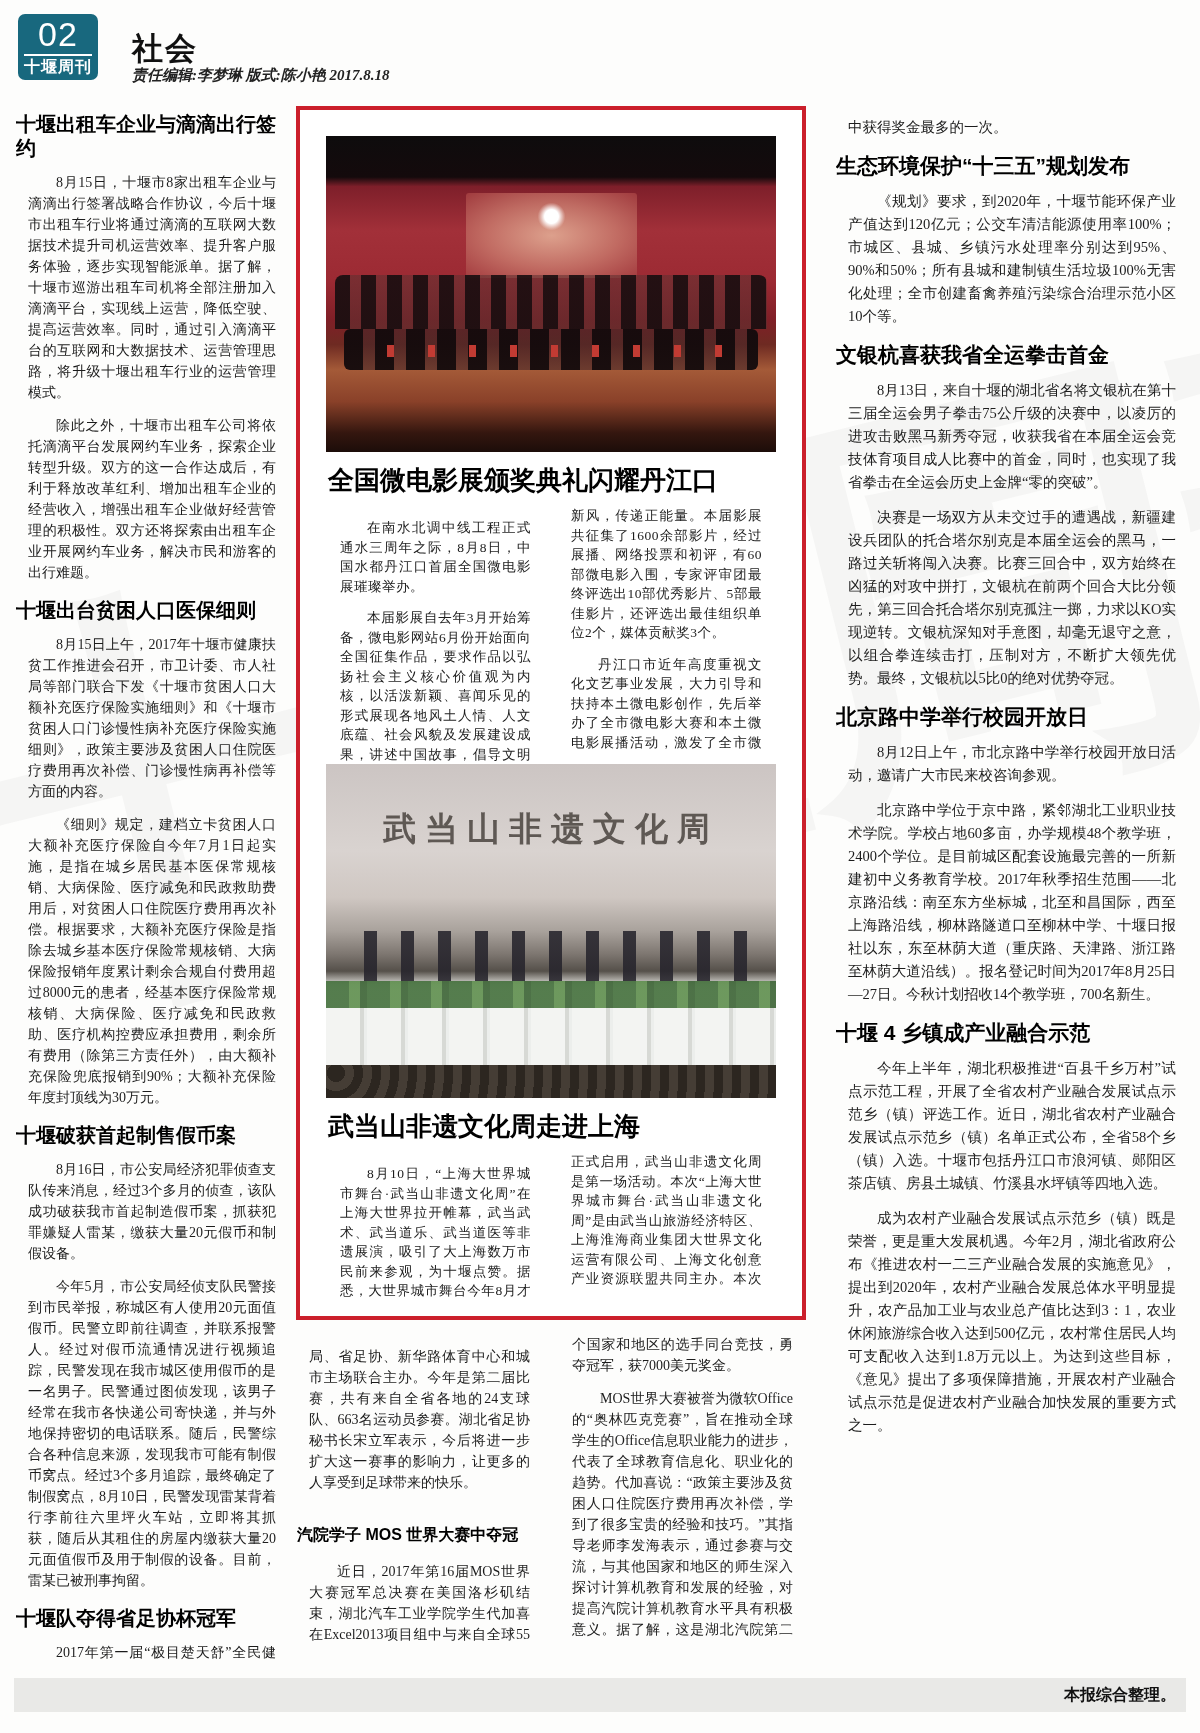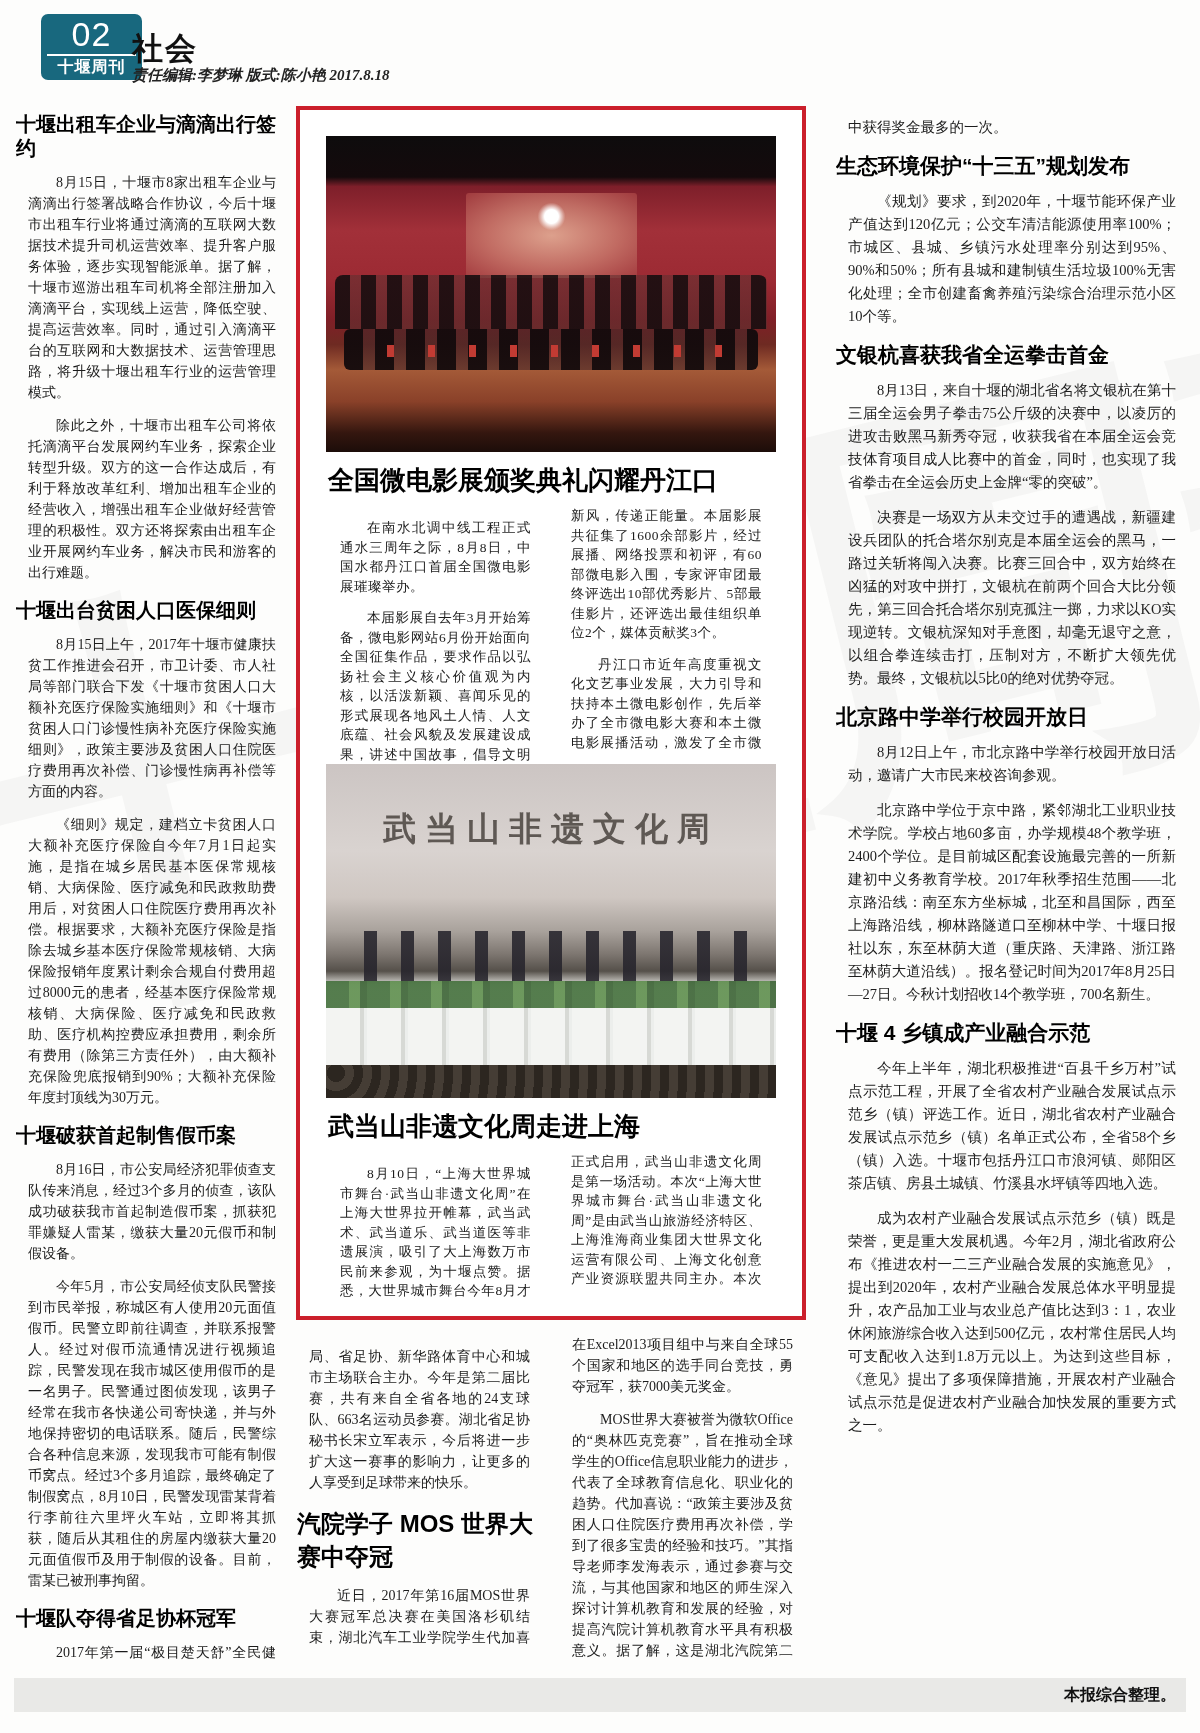--- a/index.html
+++ b/index.html
@@ -4,23 +4,23 @@
 <style>
   html,body{margin:0;padding:0;background:#888;}
   #page{position:relative;width:1200px;height:1733px;background:#fdfdfc;overflow:hidden;
         font-family:"Liberation Serif",serif;color:#1c1c1c;margin:0 auto;}
   
   .watermark{position:absolute;top:360px;left:-80px;font-size:430px;font-weight:700;
              color:rgba(110,110,110,0.055);transform:rotate(-14deg);white-space:nowrap;
              font-family:"Liberation Sans",sans-serif;z-index:0;pointer-events:none;}
   
   .header{position:absolute;top:0;left:0;right:0;height:96px;z-index:2;}
-  .masthead-box{position:absolute;left:18px;top:14px;width:101px;height:66px;
+  .masthead-box{position:absolute;left:18px;top:14px;width:80px;height:66px;
                 background:#18687e;border-radius:7px;color:#fff;text-align:center;
-                font-family:"Liberation Sans",sans-serif;margin-left:23px;}
+                font-family:"Liberation Sans",sans-serif;}
   .page-num{font-size:34px;line-height:40px;font-weight:400;letter-spacing:1px;}
   .mast-rule{border-top:2px solid #fff;margin:0 6px;}
   .masthead-name{font-size:16px;font-weight:700;line-height:22px;letter-spacing:1px;}
   .section-title{position:absolute;left:132px;top:28px;font-size:31px;font-weight:700;
                  letter-spacing:2px;color:#111;}
   .edit-info{position:absolute;left:132px;top:66px;font-size:15px;font-weight:700;
              font-style:italic;color:#222;}
   
   p{margin:12px;text-indent:2em;text-align:justify;}
   p.cont{text-indent:0;}
@@ -72,21 +72,21 @@
   .p2-plants{position:absolute;left:0;top:65%;width:100%;height:8%;
              background:repeating-linear-gradient(90deg,#44703c 0 23px,#5f8f4e 23px 34px,#3c6435 34px 41px);
              opacity:.9;}
   .p2-planters{position:absolute;left:0;top:73%;width:100%;height:17%;
                background:repeating-linear-gradient(90deg,#f3f4f2 0 34px,#d7d9d5 34px 38px,#eceeec 38px 41px);}
   .p2-audience{position:absolute;left:0;top:90%;width:100%;height:10%;
                background:repeating-radial-gradient(circle at 10px 8px,#2c2620 0 9px,#453d35 9px 18px);}
   
   .mid-bottom{position:absolute;left:297px;top:1334px;width:508px;height:330px;overflow:hidden;
               column-count:2;column-gap:18px;font-size:14px;line-height:21px;z-index:1;}
-  .mid-bottom h3{font-size:24px;line-height:33px;margin:14px 0 9px;break-inside:avoid;}
+  .mid-bottom h3{font-size:16px;line-height:28px;margin:28px 0 9px;break-inside:avoid;}
   
   .footer{position:absolute;left:14px;right:14px;top:1678px;height:34px;background:#e9e9e7;
           display:flex;align-items:center;justify-content:flex-end;padding-right:10px;
           box-sizing:border-box;font-family:"Liberation Sans",sans-serif;
           font-size:16px;font-weight:700;color:#111;z-index:1;}
 </style>
 </head>
 <body>
 
 <div id="page">

